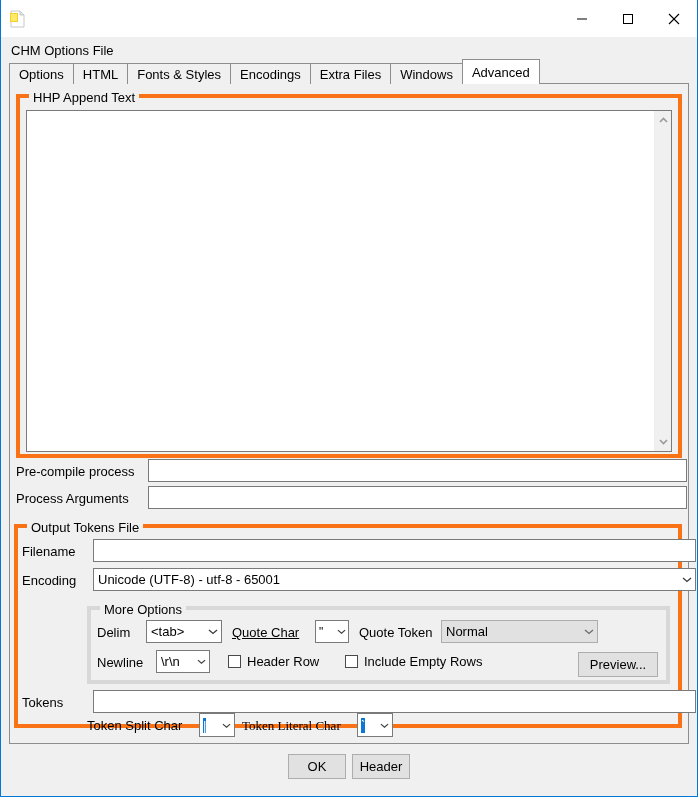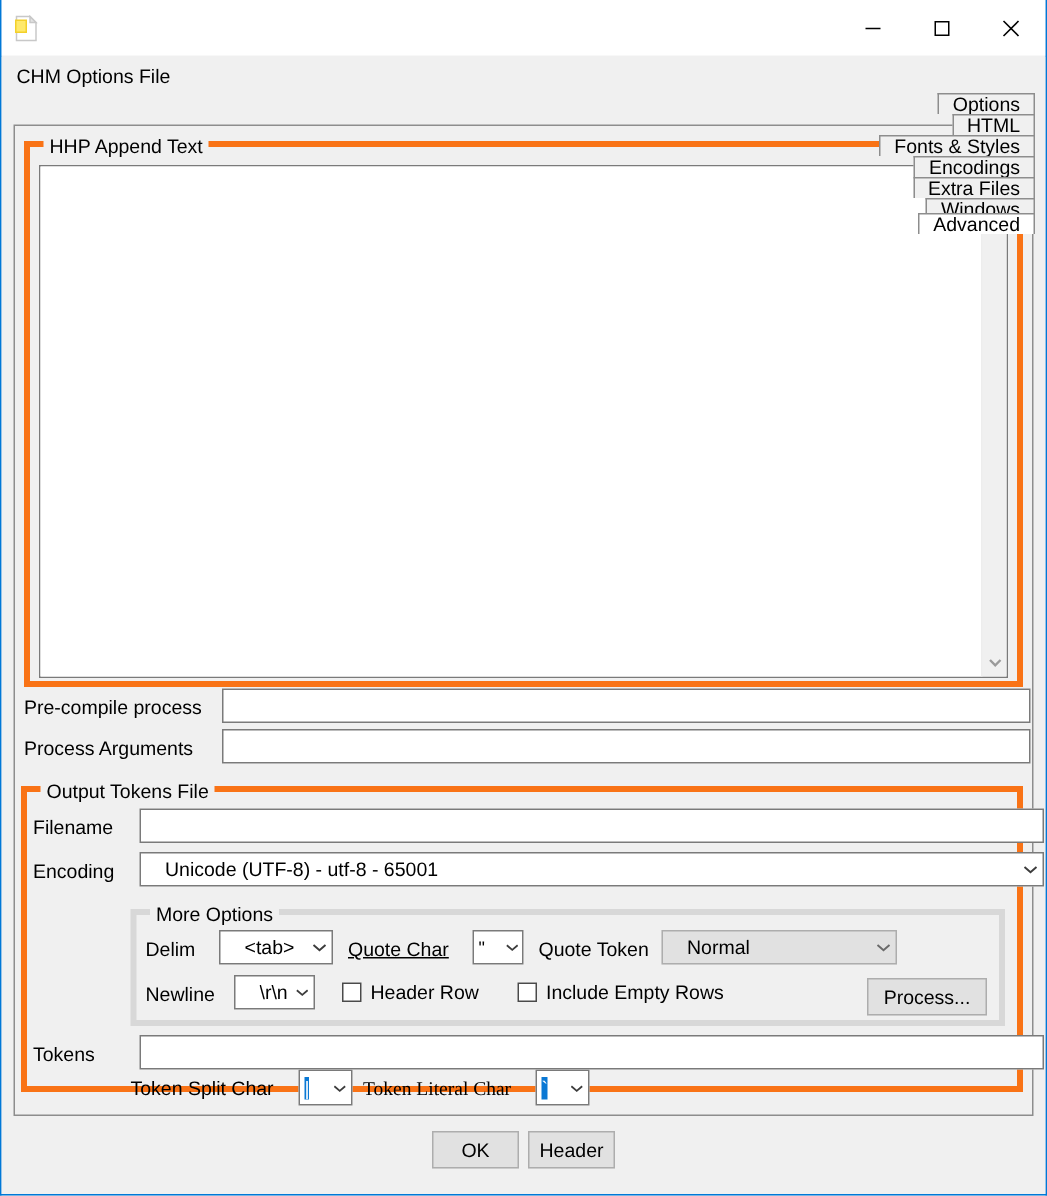--- a/index.html
+++ b/index.html
@@ -106,21 +106,20 @@
   }
 
   
   #tabstrip {
     position: absolute;
     left: 8px; top: 24px; right: 8px;
     height: 22px;
     display: flex;
     align-items: flex-end;
     z-index: 4;
-    flex-direction: column;
   }
   .tab {
     height: 21px;
     padding: 0 9px;
     font-size: 13px;
     color: #000;
     background: #f0f0f0;
     border: 1px solid #8d8d8d;
     border-bottom: none;
     display: flex;
@@ -210,21 +209,21 @@
 
   
   .combo {
     background: #ffffff;
     border: 1px solid #7a7a7a;
     font-size: 13px;
     color: #000;
     display: flex;
     align-items: center;
     position: absolute;
-    padding-left: 16px;
+    padding-left: 4px;
   }
   .combo.grey { background: #e1e1e1; border-color: #adadad; }
   .combo .cval {
     flex: 1 1 auto;
     white-space: nowrap;
     overflow: hidden;
   }
   .combo .carrow {
     flex: 0 0 auto;
     width: 17px;
@@ -438,21 +437,21 @@
         <div class="cbrow" style="left:137px; top:44px;">
           <span class="cbox"></span>
           <span>Header Row</span>
         </div>
 
         <div class="cbrow" style="left:254px; top:44px;">
           <span class="cbox"></span>
           <span>Include Empty Rows</span>
         </div>
 
-        <div class="btn" id="preview-btn">Process...</div>
+        <div class="btn" id="preview-btn">Preview...</div>
       </div>
 
       <span class="lbl" style="left:4px; top:167px;">Tokens</span>
       <input class="tbox" type="text" style="position: absolute; left: 75px; top: 162px; width: 603px; height: 23px;" value="">
     </div>
 
     <span class="lbl" style="left:77px; top:634px;">Token Split Char</span>
     <div class="combo" style="left:189px; top:629px; width:36px; height:24px; padding-left:3px;">
       <span class="cval sel" style="flex:0 0 auto;">|</span>
       <span class="carrow" style="width:16px; margin-left:auto;">

